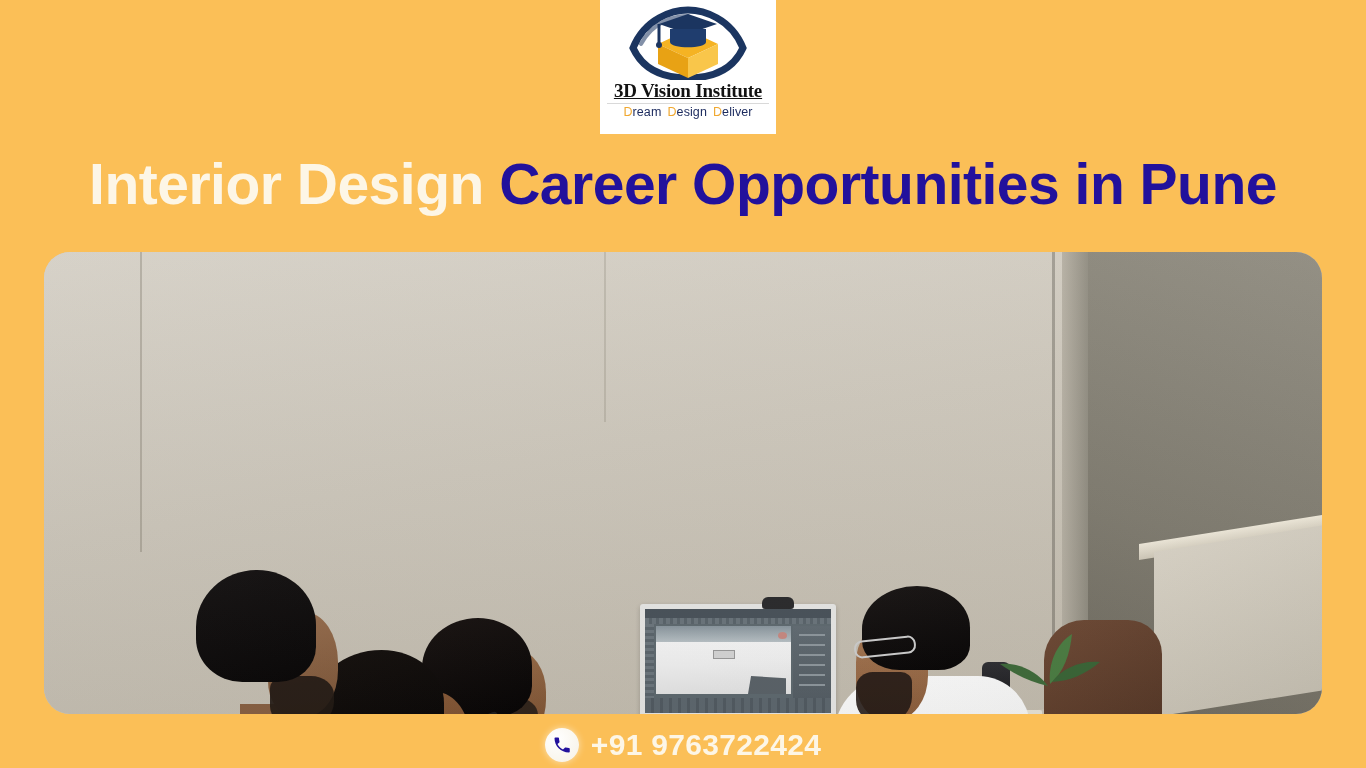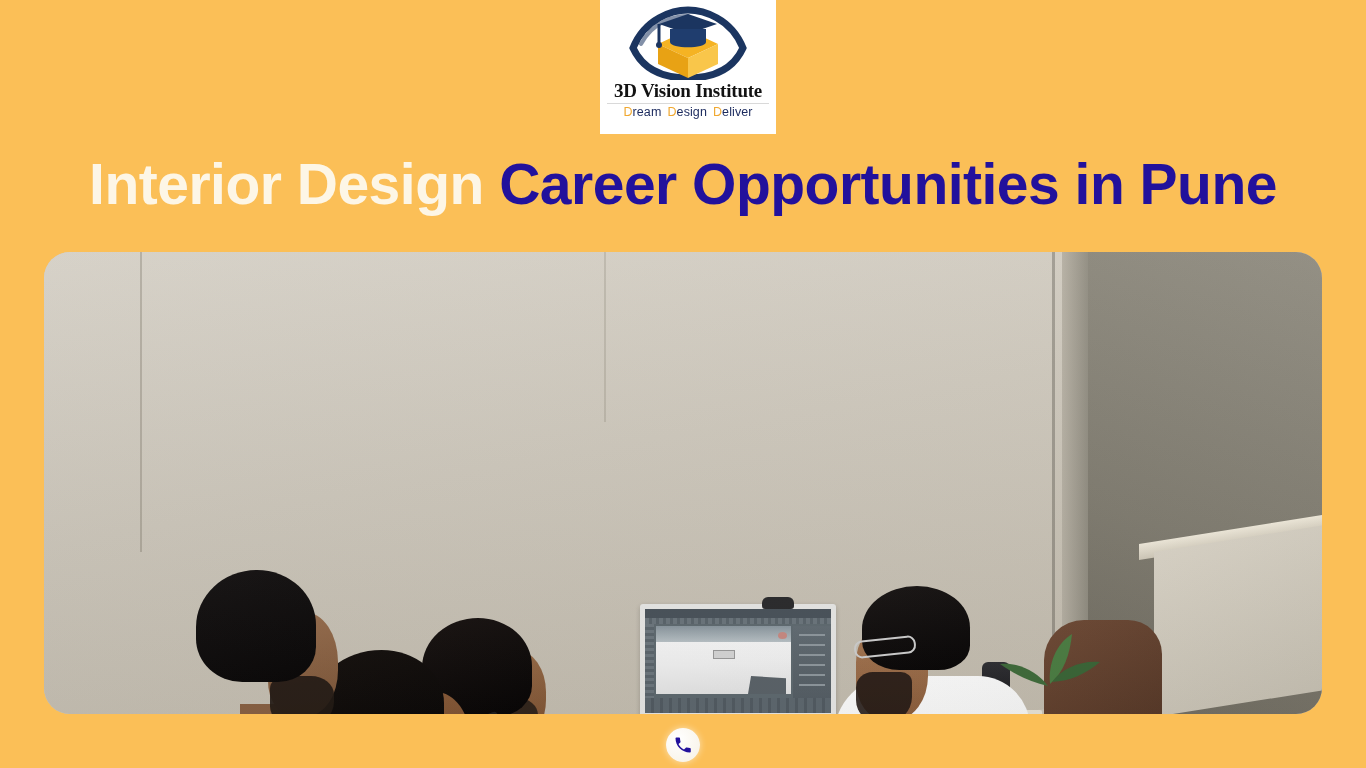--- a/index.html
+++ b/index.html
@@ -16,20 +16,21 @@
     background:#ffffff;
     display:flex; flex-direction:column; align-items:center;
     padding-top:4px;
   }
   .logo-mark { width:130px; height:76px; display:block; }
   .logo-name {
     font-family:"Liberation Serif", serif;
     font-weight:700; font-size:19px; color:#121212;
     letter-spacing:-0.2px; line-height:1.05; margin-top:1px;
     white-space:nowrap;
+    text-decoration:underline;
   }
   .logo-rule { width:162px; height:1px; background:#d9d9d9; margin:2px 0 1px; }
   .logo-tag {
     font-family:"Liberation Sans", sans-serif;
     font-weight:400; font-size:12.5px; color:#1b2a5e;
     letter-spacing:0.1px; white-space:nowrap;
   }
   .logo-tag .d { color:#f0a830; }
   .logo-tag .sp { display:inline-block; width:6px; }
 
@@ -274,13 +275,14 @@
 
   <div class="ph photo-shade"></div>
 </div>
 
 <div class="footer">
   <div class="phone-circle">
     <svg width="20" height="20" viewBox="0 0 24 24">
       <path d="M6.6 10.8c1.4 2.8 3.8 5.2 6.6 6.6l2.2-2.2c.3-.3.7-.4 1.1-.2 1.2.4 2.5.6 3.8.6.6 0 1 .4 1 1V20c0 .6-.4 1-1 1C10.6 21 3 13.4 3 4c0-.6.4-1 1-1h3.4c.6 0 1 .4 1 1 0 1.3.2 2.6.6 3.8.1.4 0 .8-.2 1.1l-2.2 2z" fill="#22119c"></path>
     </svg>
   </div>
+  <div class="phone-num">+91 9763722424</div>
 </div>
 
 </body></html>

